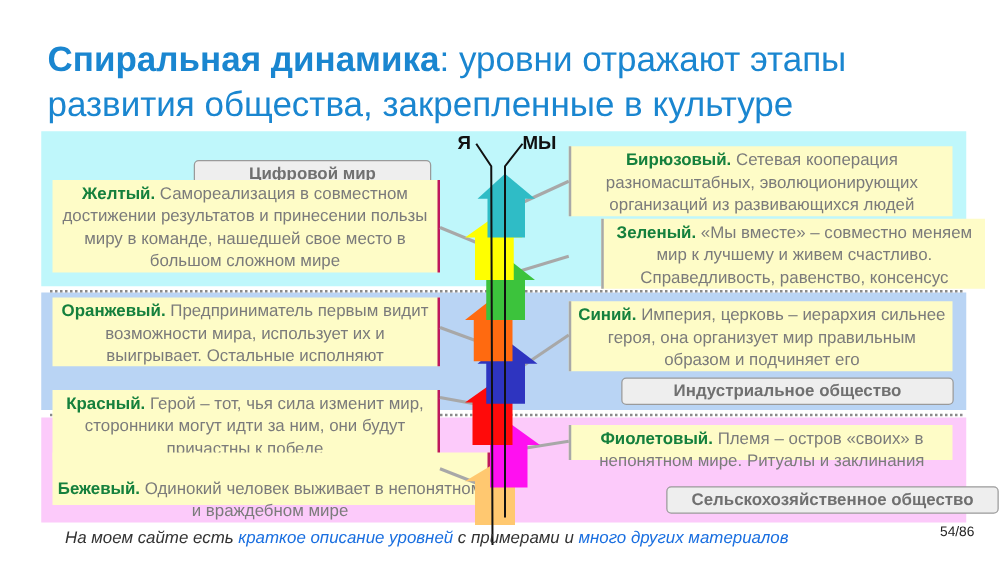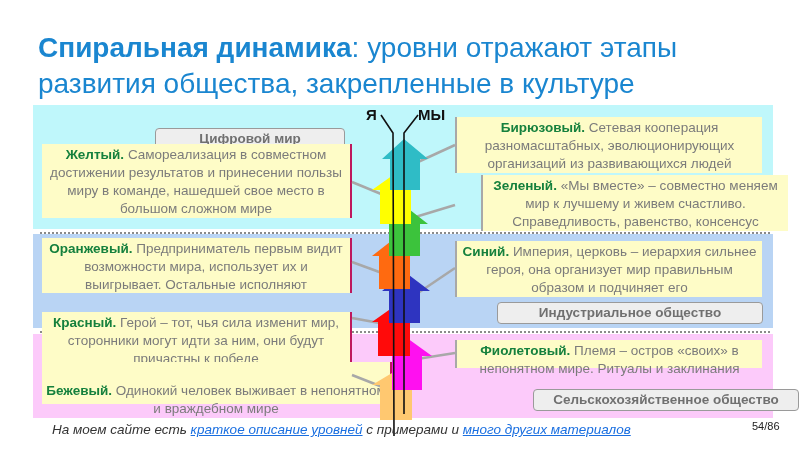--- a/index.html
+++ b/index.html
@@ -12,21 +12,21 @@
   .band-pink { top:334px; height:84px; background:#fccafa; }
   .dotline { position:absolute; left:40px; width:730px; border-top:2px dotted #8a8a8a; height:0; }
   .card { position:absolute; background:#fefcc7; color:#7b7b7b; font-size:13.5px; line-height:18px; text-align:center; box-sizing:border-box; padding:2px 4px; }
   .card b { color:#15803d; }
   .card.left { border-right:2px solid #be185d; }
   .card.right { border-left:2px solid #a8a8a8; }
   .label-box { position:absolute; background:#eeeeee; border:1px solid #9a9a9a; border-radius:4px; color:#707070; font-weight:bold; font-size:13.5px; line-height:20px; text-align:center; box-sizing:border-box; }
   .svgwrap { position:absolute; left:0; top:0; width:800px; height:450px; pointer-events:none; }
   .axis-label { position:absolute; font-weight:bold; font-size:15px; color:#111; }
   .footer { position:absolute; left:52px; top:422px; font-style:italic; font-size:13.5px; color:#333; }
-  .footer a { color:#1a6fe0; text-decoration:underline; }
+  .footer a { color:#1a6fe0; }
   .pageno { position:absolute; left:752px; top:420px; font-size:11px; color:#222; }
 </style>
 </head>
 <body>
 
 <div class="title"><b>Спиральная динамика</b><span>: уровни отражают этапы развития общества, закрепленные в культуре</span></div>
 
 <div class="band band-cyan"></div>
 <div class="band band-blue"></div>
 <div class="band band-pink"></div>

